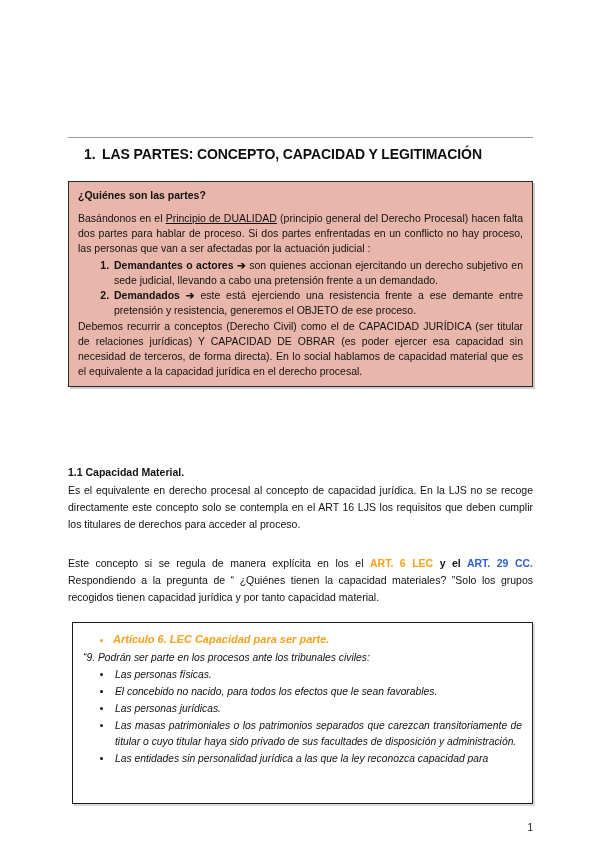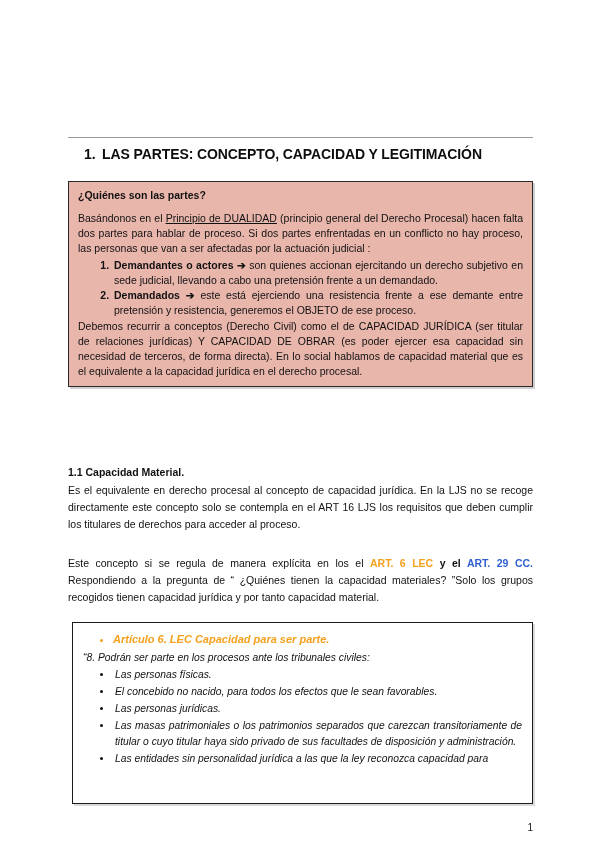--- a/index.html
+++ b/index.html
@@ -235,21 +235,21 @@
     <span class="sub-head">1.1 Capacidad Material.</span>
     <span>Es el equivalente en derecho procesal al concepto de capacidad jurídica. En la LJS no se recoge directamente este concepto solo se contempla en el ART 16 LJS los requisitos que deben cumplir los titulares de derechos para acceder al proceso.</span>
   </div>
 
   <div class="prose" id="block-12"><span>Este concepto si se regula de manera explícita en los el </span><span class="art-orange">ART. 6 LEC</span><span class="bold-k"> y el </span><span class="art-blue">ART. 29 CC.</span><span> Respondiendo a la pregunta de “ ¿Quiénes tienen la  capacidad materiales? ”Solo los grupos recogidos tienen capacidad jurídica y por tanto capacidad material.</span></div>
 
   <div class="law-box">
     <ul class="law-title">
       <li>Artículo  6. LEC Capacidad para ser parte.</li>
     </ul>
-    <p class="law-lead">“8. Podrán ser parte en los procesos ante los tribunales civiles:</p>
+    <p class="law-lead">“9. Podrán ser parte en los procesos ante los tribunales civiles:</p>
     <ul class="law-list">
       <li>Las personas físicas.</li>
       <li>El concebido no nacido, para todos los efectos que le sean favorables.</li>
       <li>Las personas jurídicas.</li>
       <li>Las masas patrimoniales o los patrimonios separados que carezcan transitoriamente de titular o cuyo titular haya sido privado de sus facultades de disposición y administración.</li>
       <li>Las entidades sin personalidad jurídica a las que la ley reconozca capacidad para</li>
     </ul>
   </div>
 
   <div class="page-num">1</div>

